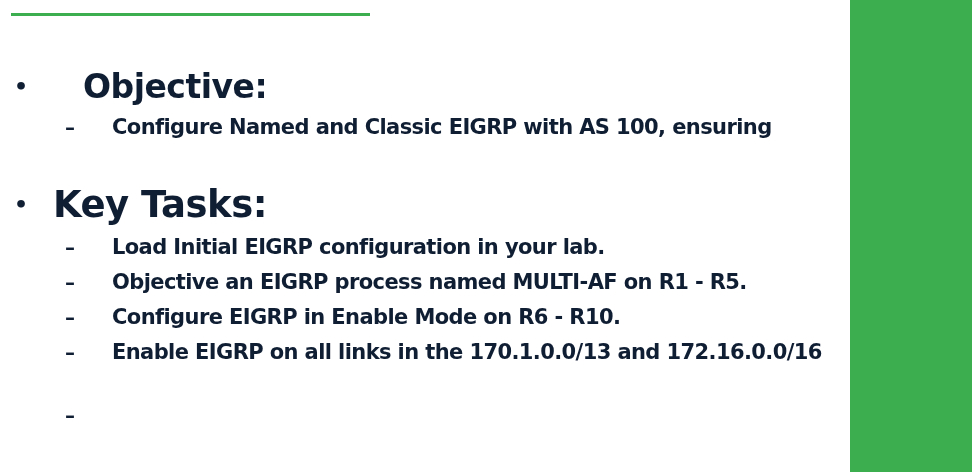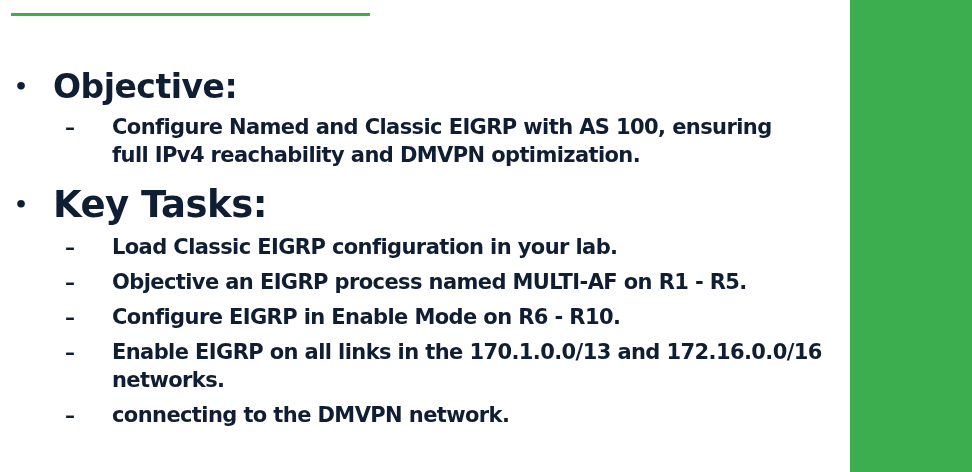--- a/index.html
+++ b/index.html
@@ -18,39 +18,38 @@
 </head>
 <body>
 
 <div class="topline"></div>
 <div class="sidebar"></div>
 
 <div class="content">
 
   <div class="l1" style="top:66px;height:40px;">
     <span class="bullet">•</span>
-    <span class="text" style="font-size:33px;">Objective:</span>
+    <span class="text" style="font-size:33px;margin-left:30px;">Objective:</span>
   </div>
   <div class="l2" style="top:113px;">
     <span class="dash">–</span>
     <div class="text">
       <div>Configure Named and Classic EIGRP with AS 100, ensuring</div>
-      <div>full IPv4 reachability and DMVPN optimization.</div>
     </div>
   </div>
 
   <div class="l1" style="top:182px;height:44px;">
     <span class="bullet">•</span>
     <span class="text" style="font-size:37px;">Key Tasks:</span>
   </div>
 
   <div class="l2" style="top:233px;">
     <span class="dash">–</span>
     <div class="text">
-      <div>Load Classic EIGRP configuration in your lab.</div>
+      <div>Load Initial EIGRP configuration in your lab.</div>
     </div>
   </div>
 
   <div class="l2" style="top:268px;">
     <span class="dash">–</span>
     <div class="text">
       <div>Objective an EIGRP process named MULTI-AF on R1 - R5.</div>
     </div>
   </div>
 
@@ -58,24 +57,22 @@
     <span class="dash">–</span>
     <div class="text">
       <div>Configure EIGRP in Enable Mode on R6 - R10.</div>
     </div>
   </div>
 
   <div class="l2" style="top:338px;">
     <span class="dash">–</span>
     <div class="text">
       <div>Enable EIGRP on all links in the 170.1.0.0/13 and 172.16.0.0/16</div>
-      <div>networks.</div>
     </div>
   </div>
 
   <div class="l2" style="top:401px;">
     <span class="dash">–</span>
     <div class="text">
-      <div>connecting to the DMVPN network.</div>
     </div>
   </div>
 
 </div>
 
 </body></html>

